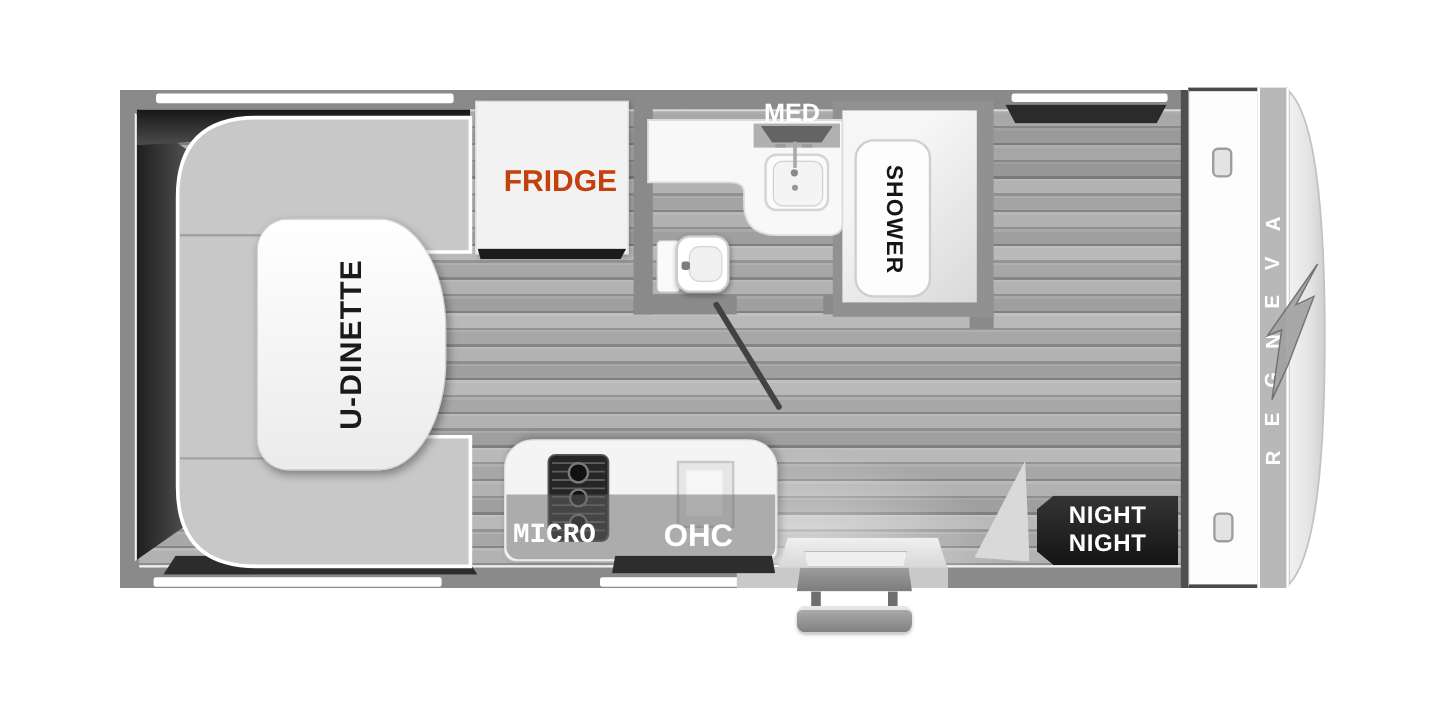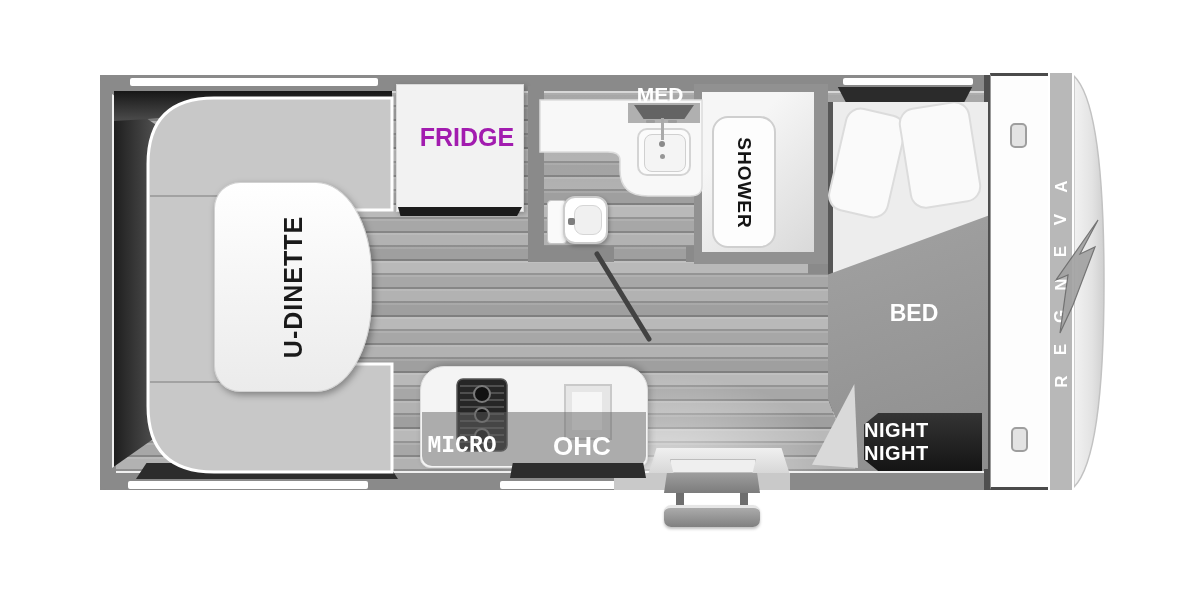--- a/index.html
+++ b/index.html
@@ -73,21 +73,21 @@
   .blanket{left:0;top:0;width:100%;height:100%;
     background:linear-gradient(160deg,#a9a9a9,#8e8e8e);
     clip-path:polygon(0 47%,100% 31%,100% 100%,17% 100%,0 81%);}
   .sheet-fold{left:812px;top:384px;width:46px;height:84px;background:#d9d9d9;z-index:5;
     clip-path:polygon(92% 0,100% 100%,0 96%);}
 
   
   .nightstand{left:864px;top:413px;width:118px;height:58px;z-index:7;
     background:linear-gradient(180deg,#343434,#141414);
     clip-path:polygon(12% 0,100% 0,100% 100%,12% 100%,0 80%,0 20%);
-    display:flex;flex-direction:column;justify-content:center;padding-left:0;box-sizing:border-box;}
+    display:flex;flex-direction:column;align-items:center;justify-content:center;padding-left:0;box-sizing:border-box;}
   .nightstand div{color:#ffffff;font-weight:bold;font-size:20px;line-height:23px;letter-spacing:.5px;}
 
   
   .counter{left:420px;top:366px;width:228px;height:102px;z-index:5;background:#f4f4f4;
     border:1px solid #dddddd;box-sizing:border-box;border-radius:24px 24px 10px 10px;
     box-shadow:2px -2px 6px rgba(0,0,0,.2);}
   .ohc-box{left:564px;top:384px;width:48px;height:56px;background:#e6e6e6;border:2px solid #c9c9c9;
     box-sizing:border-box;z-index:6;}
   .ohc-box-in{left:572px;top:392px;width:30px;height:38px;background:#f6f6f6;z-index:6;}
   .kitchen-overlay{left:422px;top:412px;width:224px;height:54px;background:rgba(100,100,100,.5);
@@ -148,21 +148,21 @@
     <path d="M392,98 L214,98 Q148,98 148,164 L148,406 Q148,472 214,472 L392,472 L392,364 L292,364
              Q264,364 264,336 L264,238 Q264,210 292,210 L392,210 Z" fill="#c8c8c8" stroke="#ffffff" stroke-width="3"></path>
     <path d="M150,196 L262,196 M150,382 L262,382" stroke="#a2a2a2" stroke-width="2" fill="none"></path>
   </svg>
 
   <div class="abs table"></div>
   <div class="abs lbl" style="left:193px;top:272px;width:200px;height:30px;z-index:7;transform:rotate(-90deg);font-size:25px;letter-spacing:1px;color:#1a1a1a;">U-DINETTE</div>
 
   <div class="abs fridge"></div>
   <div class="abs fridge-shadow"></div>
-  <div class="abs lbl" style="left:396px;top:122px;width:142px;height:30px;z-index:6;font-size:25px;color:#a21caf;">FRIDGE</div>
+  <div class="abs lbl" style="left:396px;top:136px;width:142px;height:30px;z-index:6;font-size:25px;color:#c2410c;">FRIDGE</div>
 
   <div class="abs bathwall" style="left:528px;top:86px;width:16px;height:176px;"></div>
   <div class="abs bathwall" style="left:528px;top:246px;width:86px;height:16px;"></div>
   <div class="abs bathwall" style="left:686px;top:246px;width:142px;height:16px;"></div>
   <div class="abs bathwall" style="left:808px;top:258px;width:20px;height:16px;"></div>
 
   <svg class="abs" style="left:536px;top:96px;width:170px;height:104px;z-index:6;" viewBox="536 96 170 104">
     <path d="M540,100 L702,100 L702,186 Q702,196 690,196 L648,196 Q620,196 620,170 L620,160
              Q620,152 608,152 L540,152 Z" fill="#f8f8f8" stroke="#dcdcdc" stroke-width="1.5"></path>
   </svg>
@@ -185,27 +185,20 @@
 
   <svg class="abs" style="left:590px;top:248px;width:70px;height:98px;z-index:6;" viewBox="590 248 70 98">
     <line x1="597" y1="254" x2="649" y2="339" stroke="#424242" stroke-width="5" stroke-linecap="round"></line>
   </svg>
 
   <div class="abs shower-block"></div>
   <div class="abs shower-inner"></div>
   <div class="abs shower-pan"></div>
   <div class="abs lbl" style="left:679px;top:172px;width:130px;height:22px;z-index:7;transform:rotate(90deg);font-size:19px;letter-spacing:1px;color:#151515;">SHOWER</div>
 
-  <div class="abs bed">
-    <div class="abs bed-edge"></div>
-    <div class="abs pillow" style="left:8px;top:8px;width:62px;height:106px;transform:rotate(13deg);"></div>
-    <div class="abs pillow" style="left:76px;top:2px;width:72px;height:102px;transform:rotate(-9deg);"></div>
-    <div class="abs blanket"></div>
-    <div class="abs lbl" style="left:56px;top:198px;width:60px;height:26px;font-size:23px;color:#ffffff;">BED</div>
-  </div>
   <div class="abs sheet-fold"></div>
 
   <div class="abs nightstand">
     <div>NIGHT</div>
     <div>NIGHT</div>
   </div>
 
   <div class="abs counter"></div>
   <svg class="abs" style="left:455px;top:377px;width:54px;height:76px;z-index:6;" viewBox="455 377 54 76">
     <rect x="457" y="379" width="50" height="72" rx="6" fill="#262626" stroke="#555" stroke-width="1.5"></rect>

